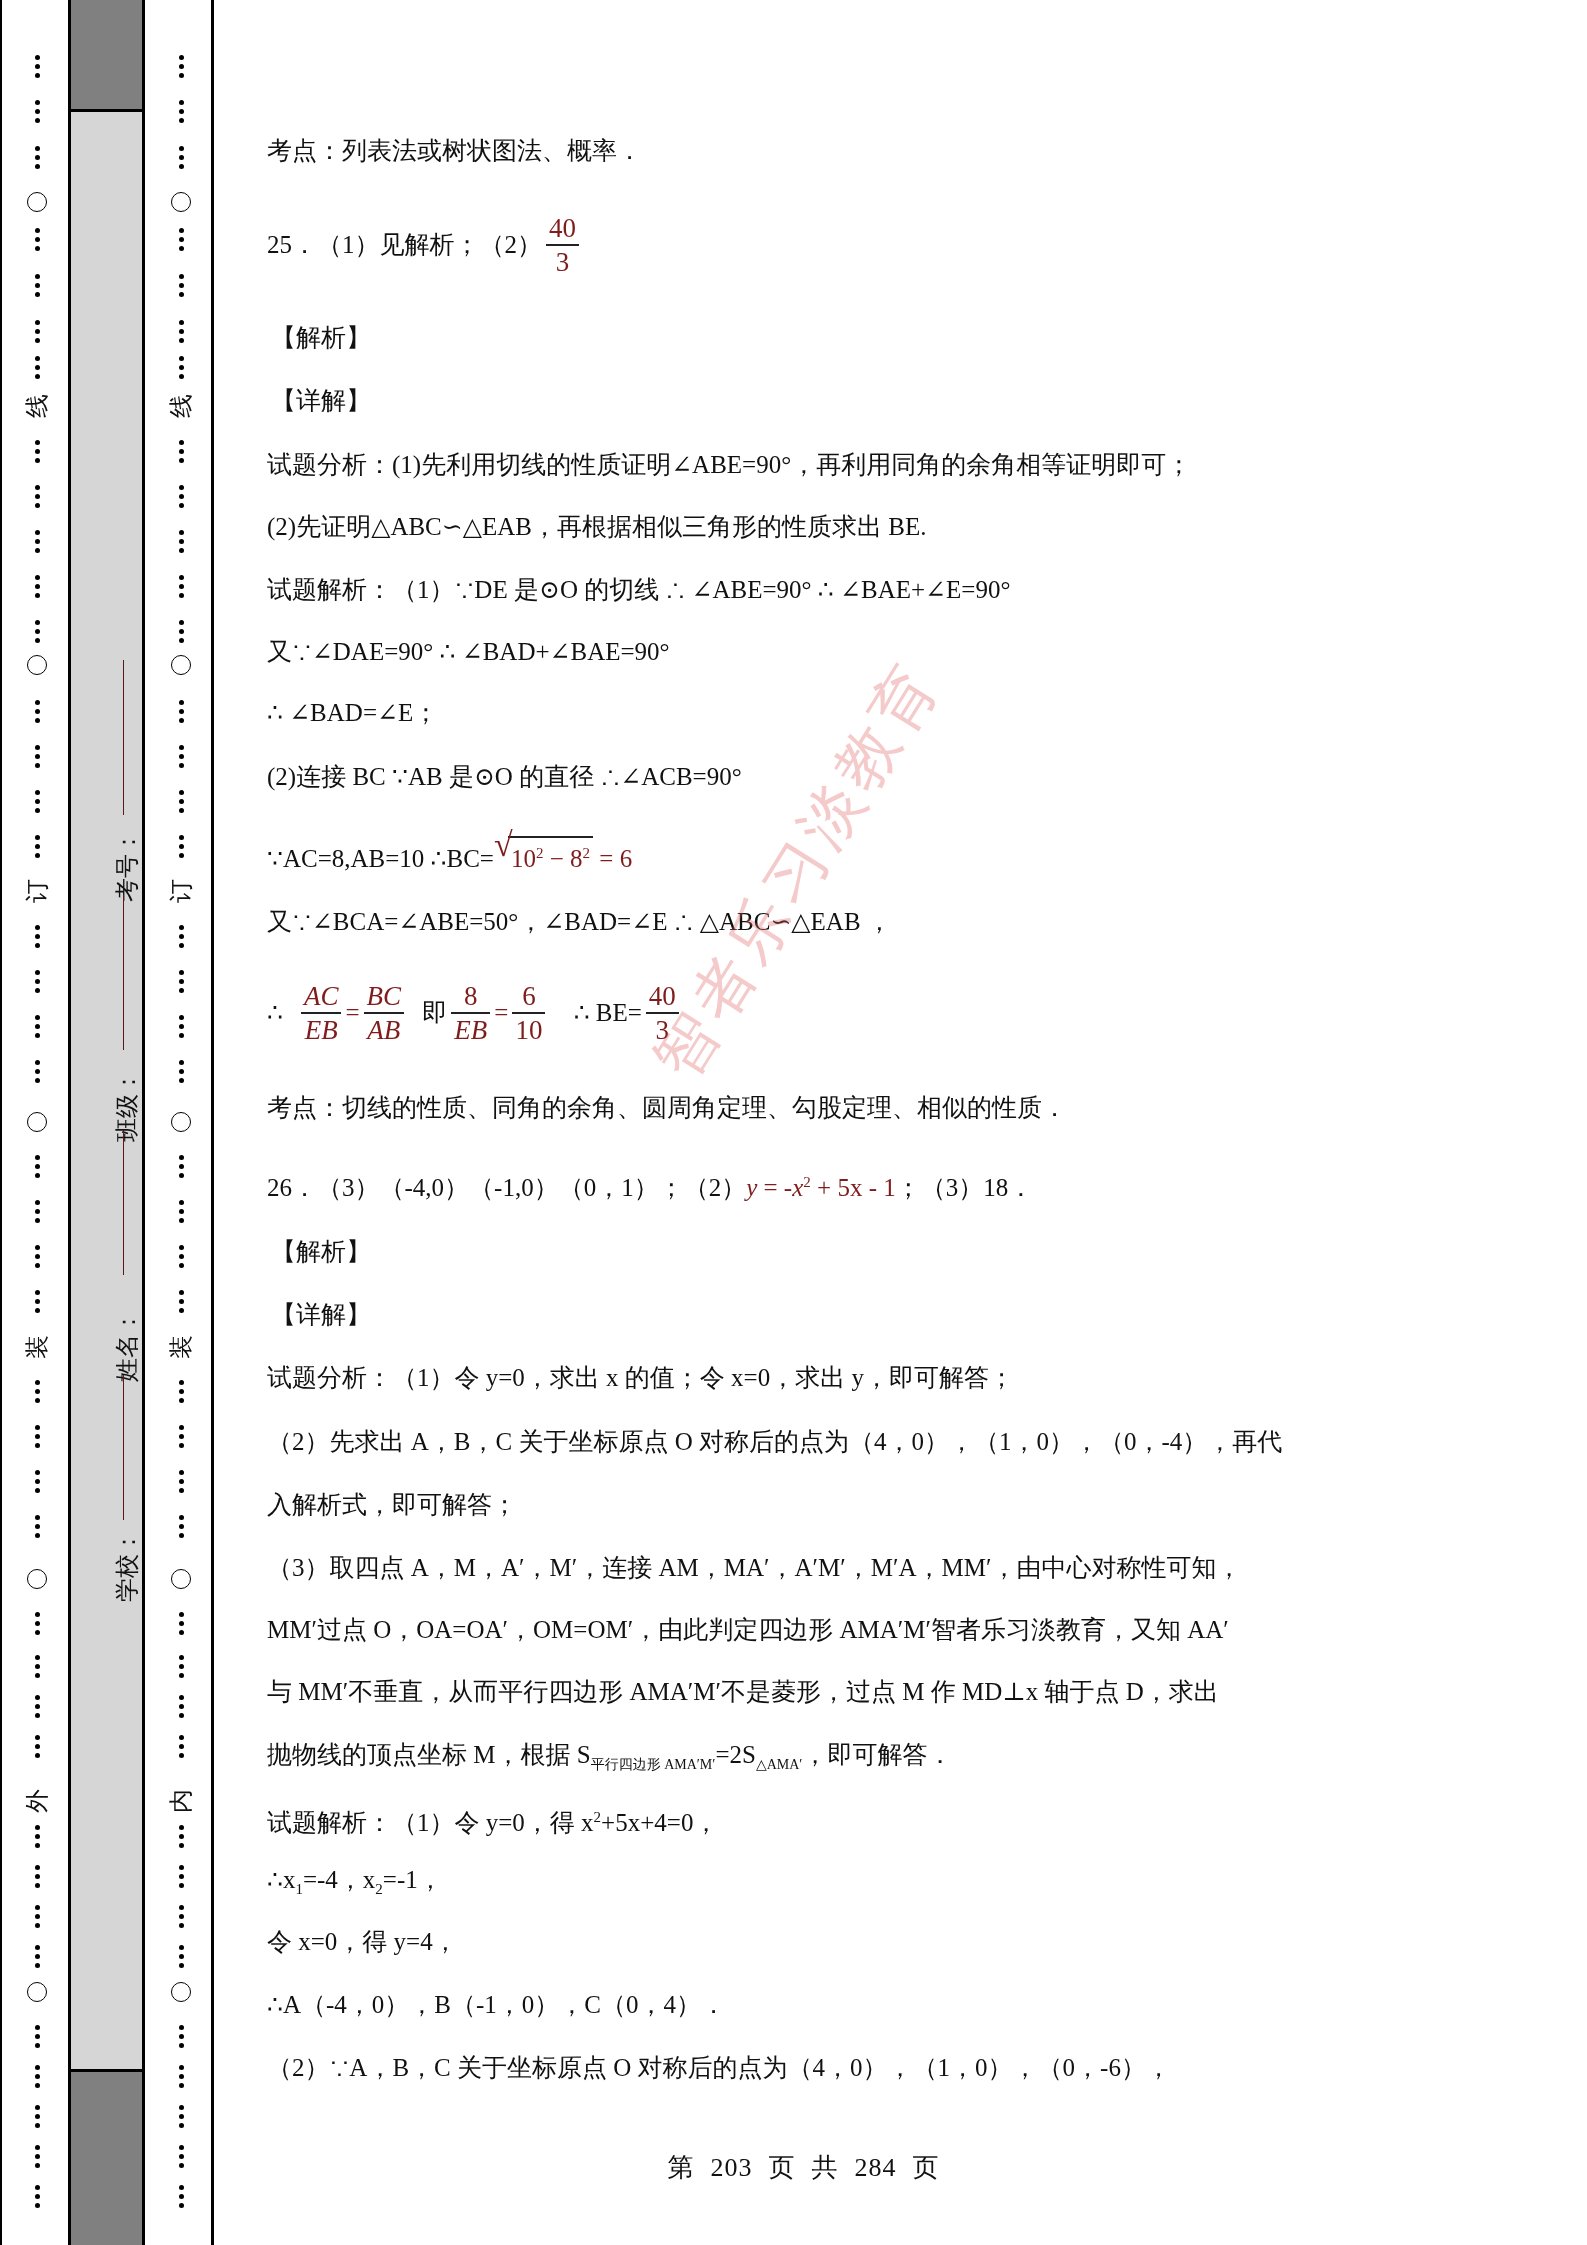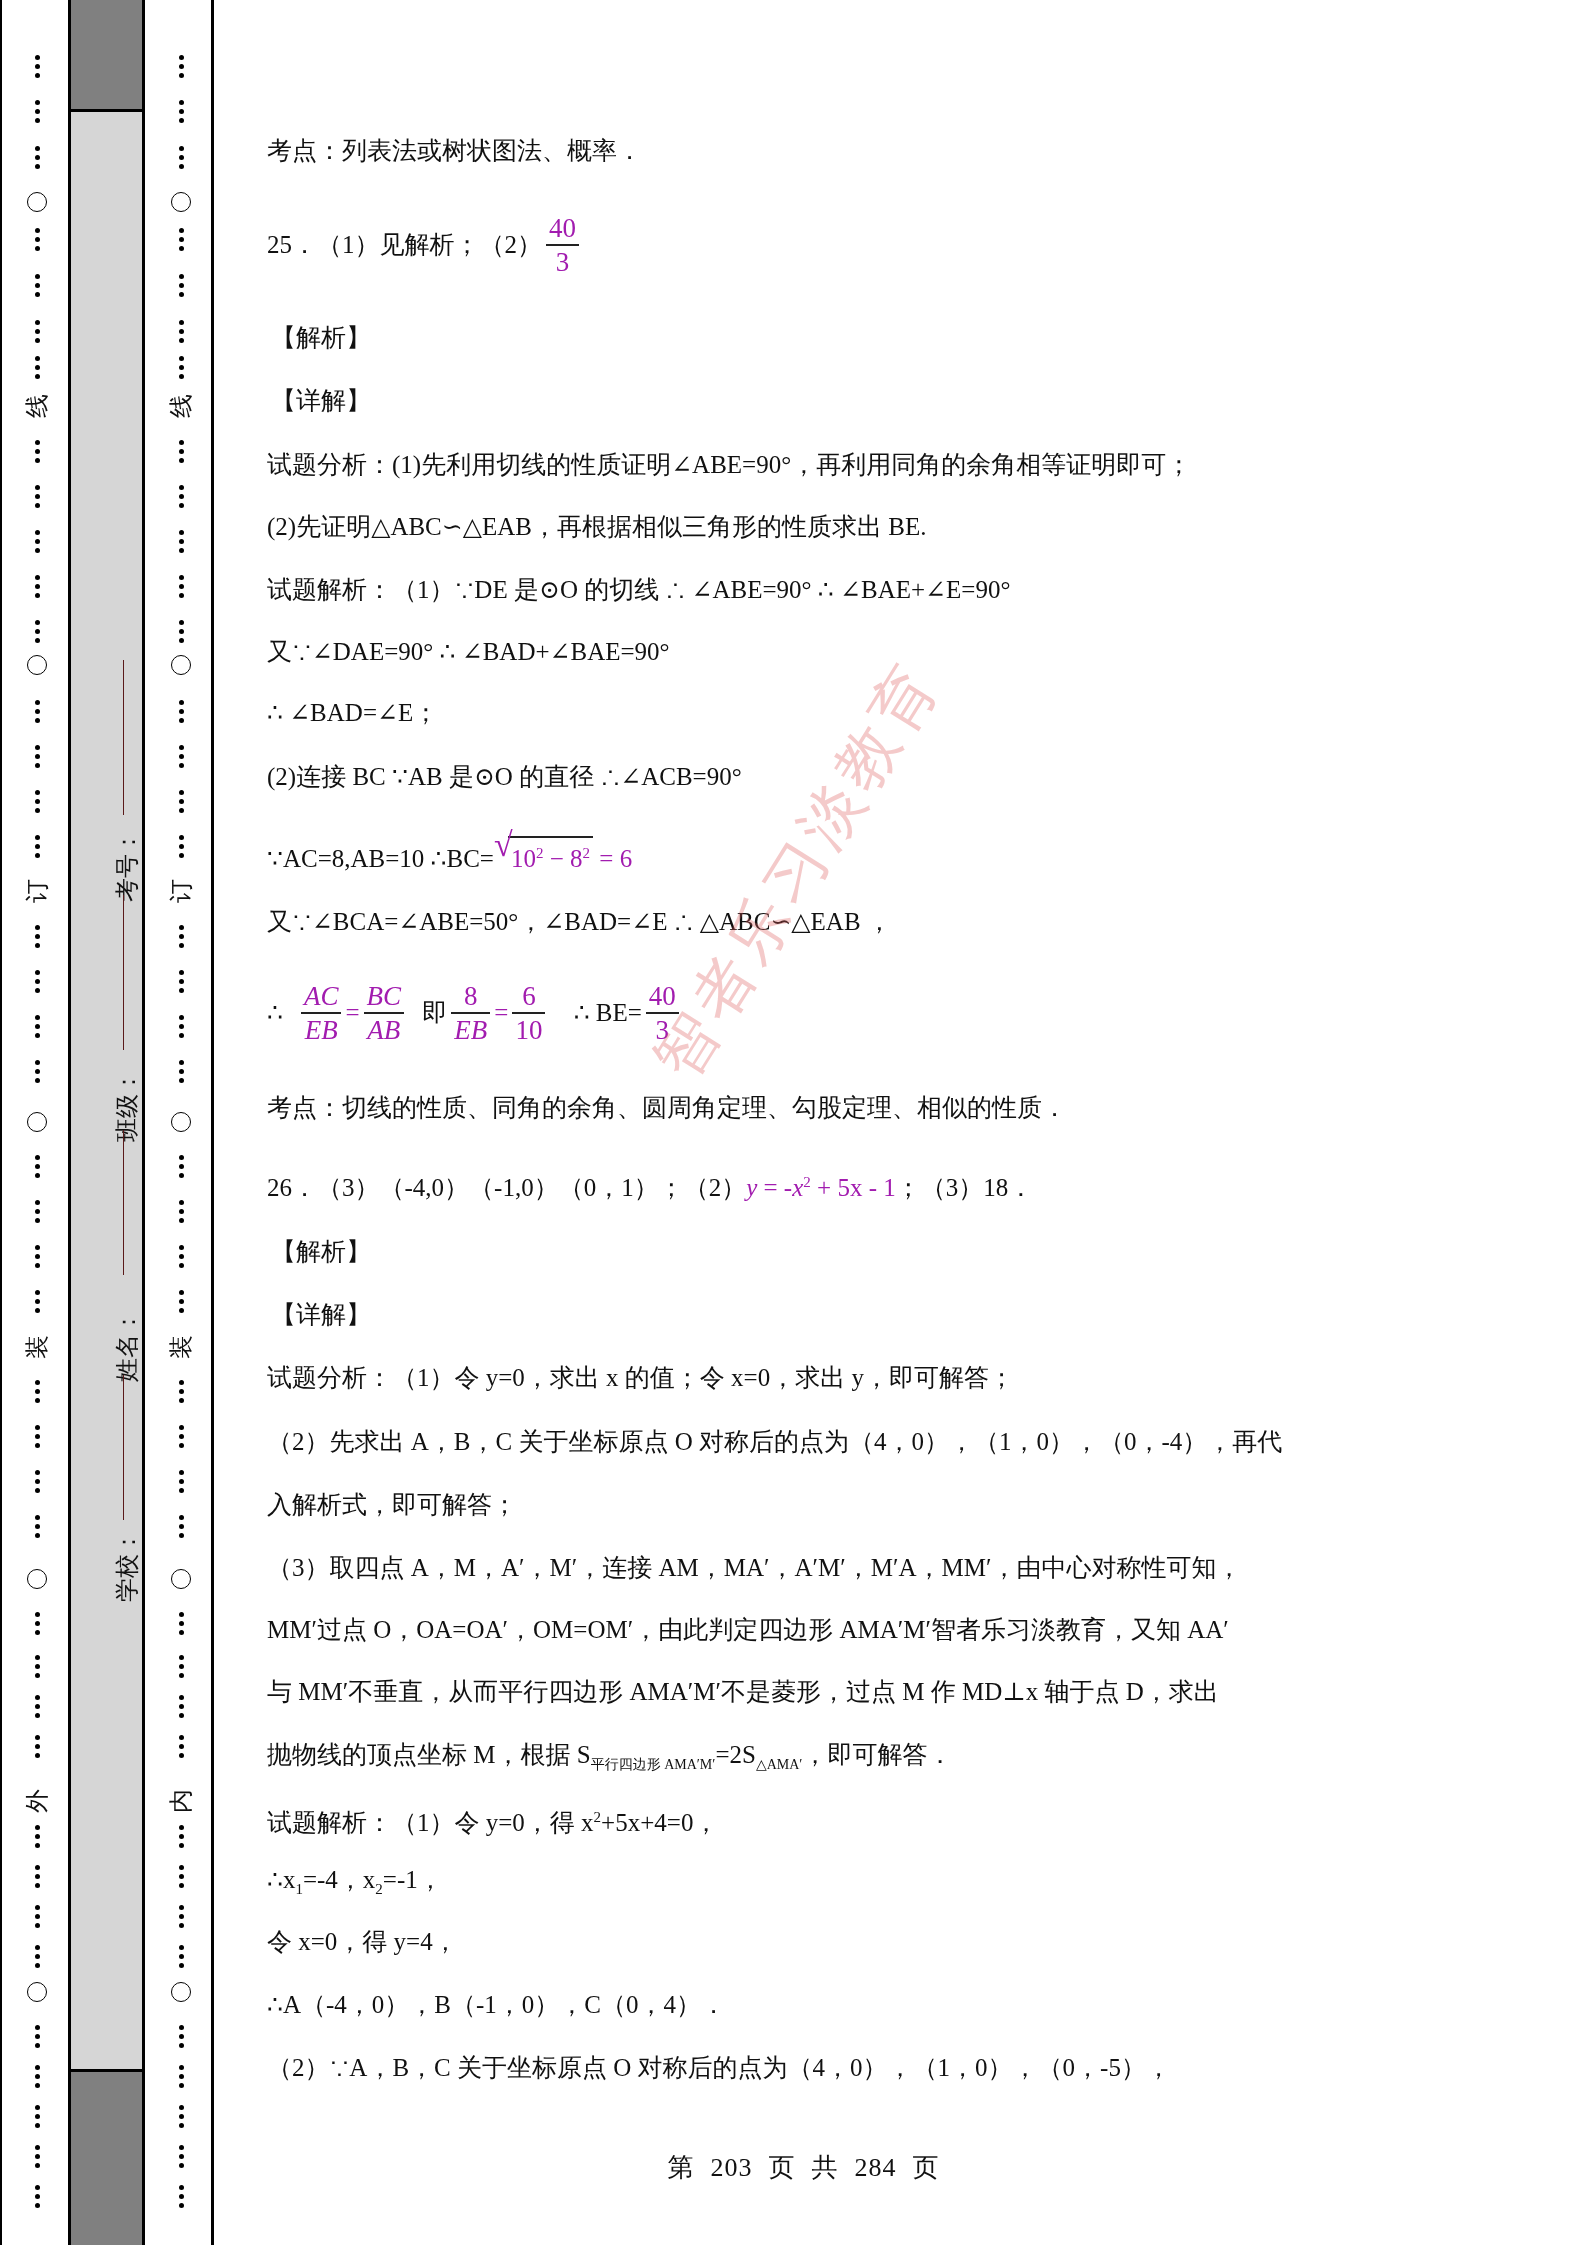--- a/index.html
+++ b/index.html
@@ -21,21 +21,21 @@
   .field-label { position:absolute; white-space:nowrap; font-size:24px; transform:rotate(-90deg); transform-origin:center; }
   .field-line { position:absolute; left:123px; width:1px; background:#5a1a1a; }
 
   .content { position:absolute; left:267px; top:0; width:1070px; }
   .ln { position:absolute; left:0; white-space:nowrap; font-size:25px; line-height:30px; }
   .ind { left:4px; }
   .frac { display:inline-block; vertical-align:middle; text-align:center; margin:0 4px; font-family:"Liberation Serif",serif; }
   .frac .n { display:block; padding:0 3px; font-size:27px; line-height:32px; }
   .frac .d { display:block; padding:0 3px; font-size:27px; line-height:32px; border-top:2px solid #222; }
   .it { font-style:italic; }
-  .gray { color:#a21caf; }
+  .gray { color:#7f1d1d; }
   .sqrt { display:inline-block; position:relative; padding-left:14px; }
   .sqrt .rad { position:absolute; left:0; top:-6px; font-size:34px; }
   .sqrt .arg { display:inline-block; border-top:2px solid #222; padding:0 3px; }
   sup { font-size:15px; }
   sub { font-size:15px; }
   .tiny { font-size:14px; }
   .watermark { position:absolute; left:635px; top:1050px; font-size:62px; color:rgba(220,90,90,0.32);
                transform:rotate(-58deg); transform-origin:left top; white-space:nowrap; letter-spacing:6px;
                font-family:"DejaVu Sans",sans-serif; pointer-events:none; }
   .footer { position:absolute; left:0; width:1587px; top:2150px; text-align:center; font-size:26px; letter-spacing:1px; padding-left:10px; }
@@ -746,20 +746,20 @@
   <div class="ln" style="top:1802px">
     <span>试题解析：（1）令 y=0，得 x</span><sup>2</sup><span>+5x+4=0，</span>
   </div>
 
   <div class="ln" style="top:1865px">
     <span>∴x</span><sub>1</sub><span>=-4，x</span><sub>2</sub><span>=-1，</span>
   </div>
 
   <div class="ln" style="top:1927px">令 x=0，得 y=4，</div>
   <div class="ln" style="top:1990px">∴A（-4，0），B（-1，0），C（0，4）．</div>
-  <div class="ln" style="top:2053px">（2）∵A，B，C 关于坐标原点 O 对称后的点为（4，0），（1，0），（0，-5），</div>
+  <div class="ln" style="top:2053px">（2）∵A，B，C 关于坐标原点 O 对称后的点为（4，0），（1，0），（0，-6），</div>
 </div>
 
 <div class="watermark">智者乐习淡教育</div>
 
 <div class="footer">
   <span>第</span><span>203</span><span>页</span><span>共</span><span>284</span><span>页</span>
 </div>
 
 </body></html>

